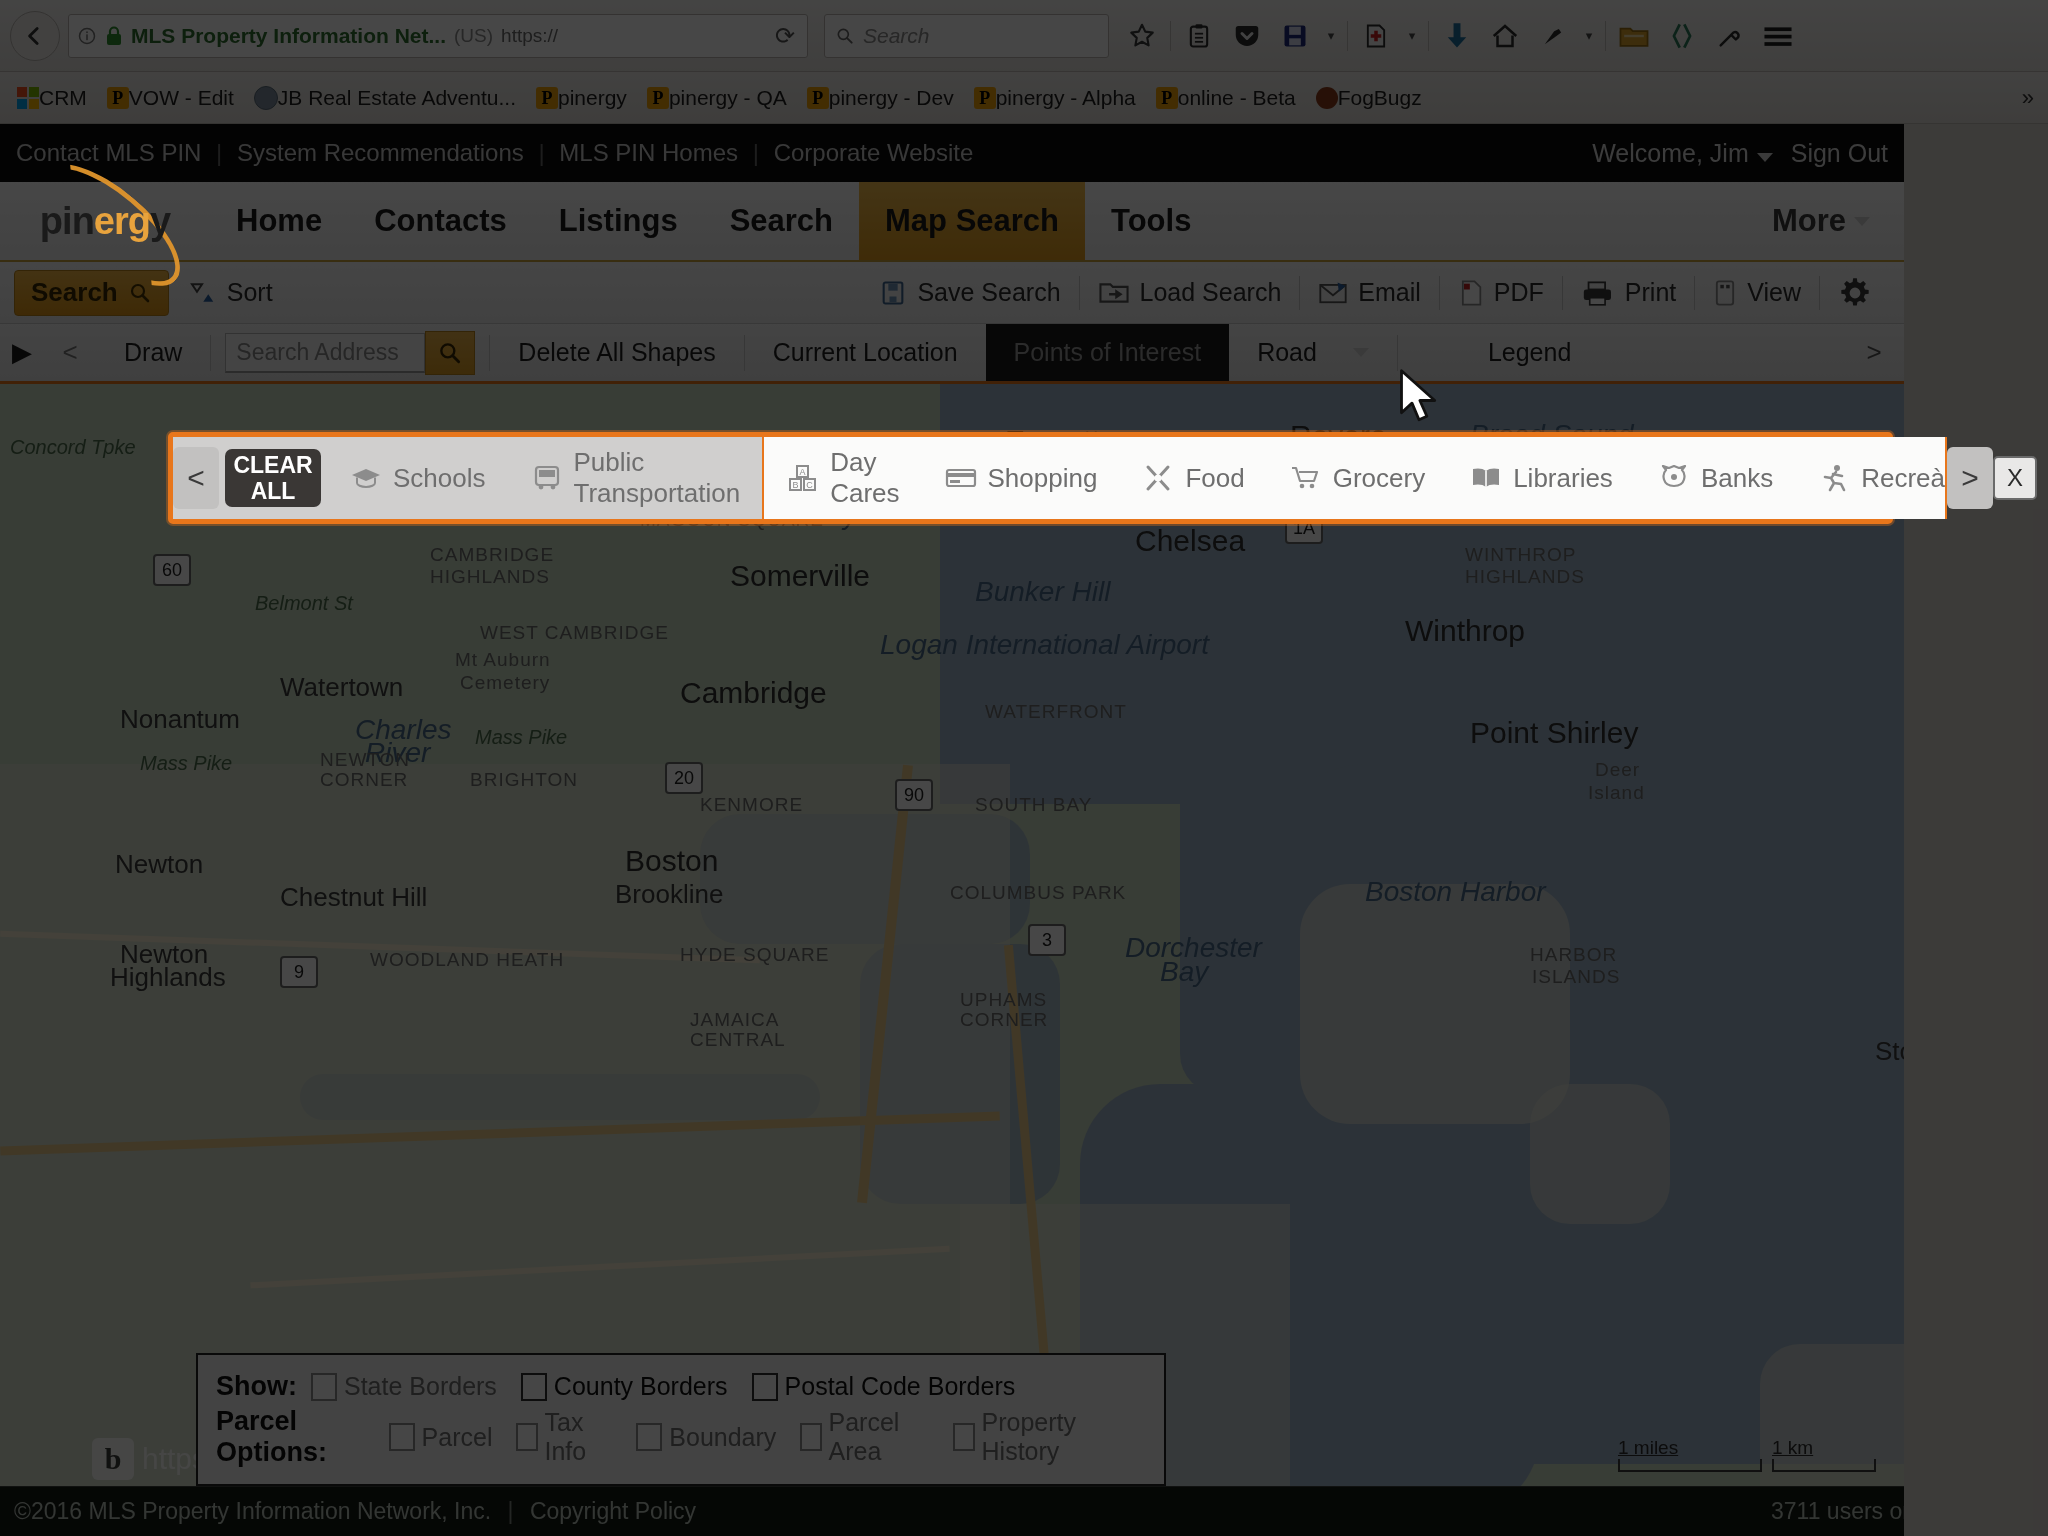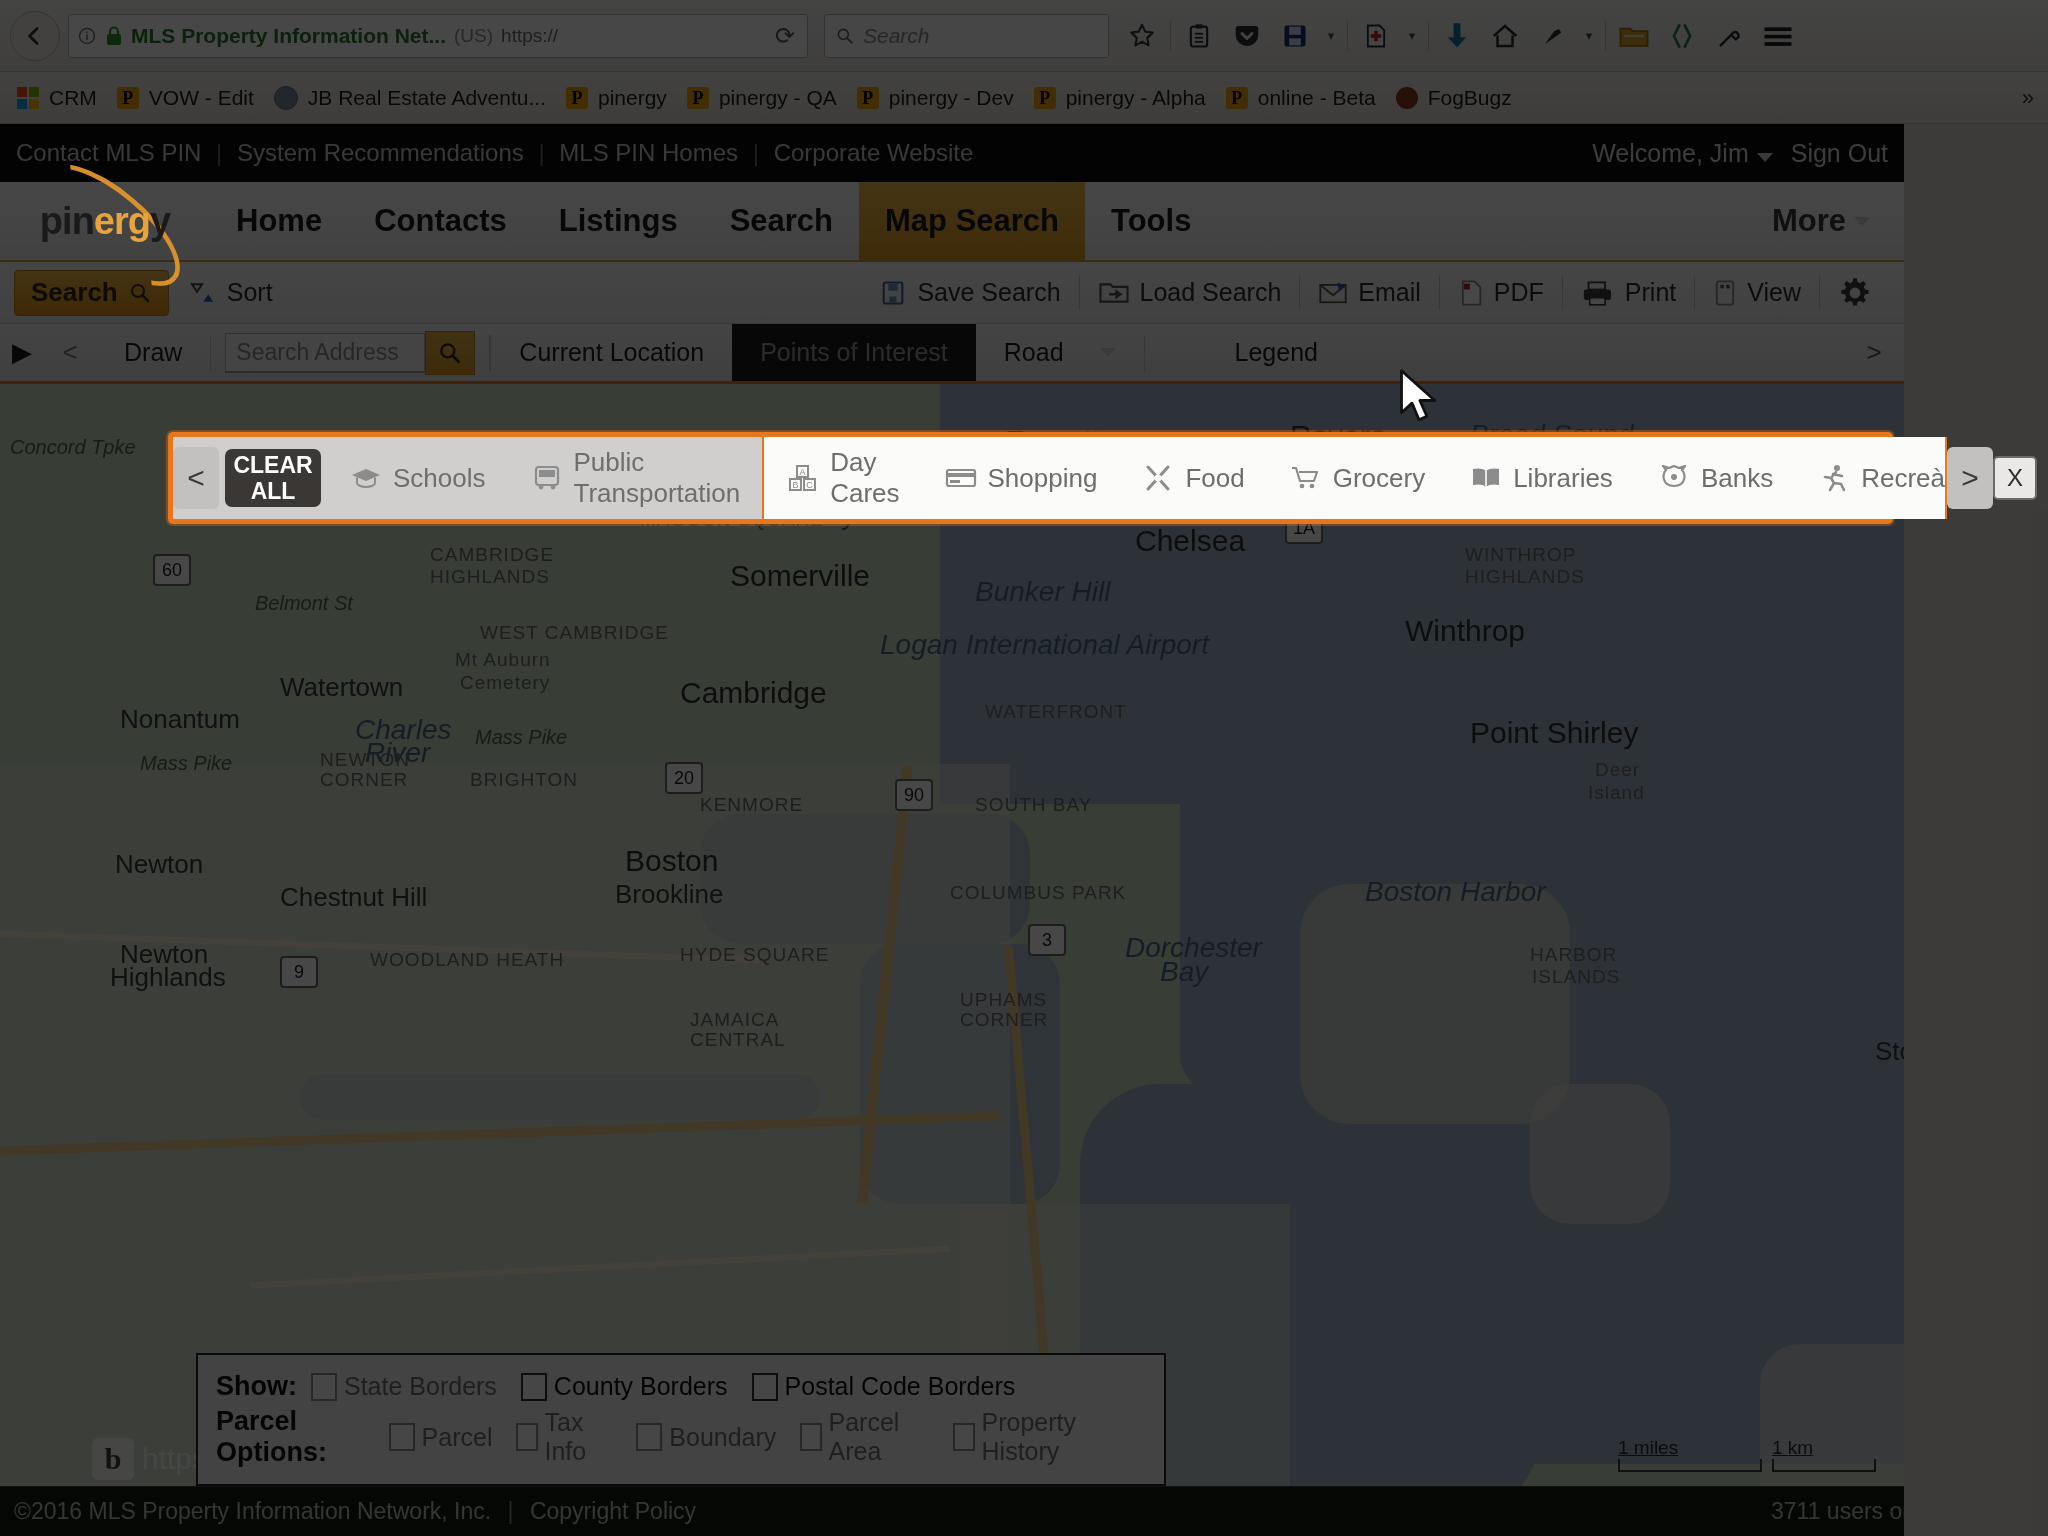--- a/index.html
+++ b/index.html
@@ -29,21 +29,21 @@
   .tb-icons{display:flex;align-items:center;margin-left:10px;gap:2px;}
   .tb-ic{width:46px;height:46px;display:flex;align-items:center;justify-content:center;
     position:relative;}
   .tb-sep{width:1px;height:30px;background:#c3bfba;margin:0 3px;}
   .tb-caret{width:22px;height:46px;display:flex;align-items:center;justify-content:center;
     font-size:13px;color:#4a4a4a;}
   
   .bookmarks{position:absolute;left:0;top:72px;width:2048px;height:52px;
     background:linear-gradient(#eceae7,#dedad5);border-bottom:1px solid #bdb9b4;
     display:flex;align-items:center;padding:0 8px;box-sizing:border-box;gap:2px;}
-  .bm{display:flex;align-items:center;gap:10px;padding:4px 9px;border-radius:3px;white-space:nowrap;}
+  .bm{display:flex;align-items:center;gap:0;padding:4px 9px;border-radius:3px;white-space:nowrap;}
   .bm-label{font-size:21px;color:#1d1d1d;}
   .bm-chev{margin-left:auto;font-size:22px;color:#333;padding-right:6px;}
   .ficon{width:22px;height:22px;display:inline-block;position:relative;flex:0 0 auto;}
   .fi-ms{background:
      linear-gradient(#f25022,#f25022) 0 0/10px 10px no-repeat,
      linear-gradient(#7fba00,#7fba00) 12px 0/10px 10px no-repeat,
      linear-gradient(#00a4ef,#00a4ef) 0 12px/10px 10px no-repeat,
      linear-gradient(#ffb900,#ffb900) 12px 12px/10px 10px no-repeat;}
   .fi-p{background:#f0a30a;color:#000;font-weight:bold;font-size:18px;line-height:22px;
     text-align:center;border-radius:3px;font-family:"Liberation Serif",serif;}
@@ -442,20 +442,21 @@
       <div class="addr-wrap">
         <div class="addr-in">Search Address</div>
         <div class="addr-btn">
           <svg width="26" height="26" viewBox="0 0 24 24">
             <circle cx="10" cy="10" r="6" fill="none" stroke="#3a2a05" stroke-width="2.2"></circle>
             <line x1="14.5" y1="14.5" x2="20" y2="20" stroke="#3a2a05" stroke-width="2.6" stroke-linecap="round"></line>
           </svg>
         </div>
       </div>
       <div class="mt-sep"></div>
+      <div class="mt">Delete All Shapes</div>
       <div class="mt-sep"></div>
       <div class="mt">Current Location</div>
       <div class="mt dark">Points of Interest</div>
       <div class="mt" style="gap:36px;">
         <span>Road</span>
         <span class="caret-d" style="margin:0;"></span>
       </div>
       <div class="mt-sep"></div>
       <div class="mt" style="padding:0 90px;">Legend</div>
       <div class="mt-next">&gt;</div>

